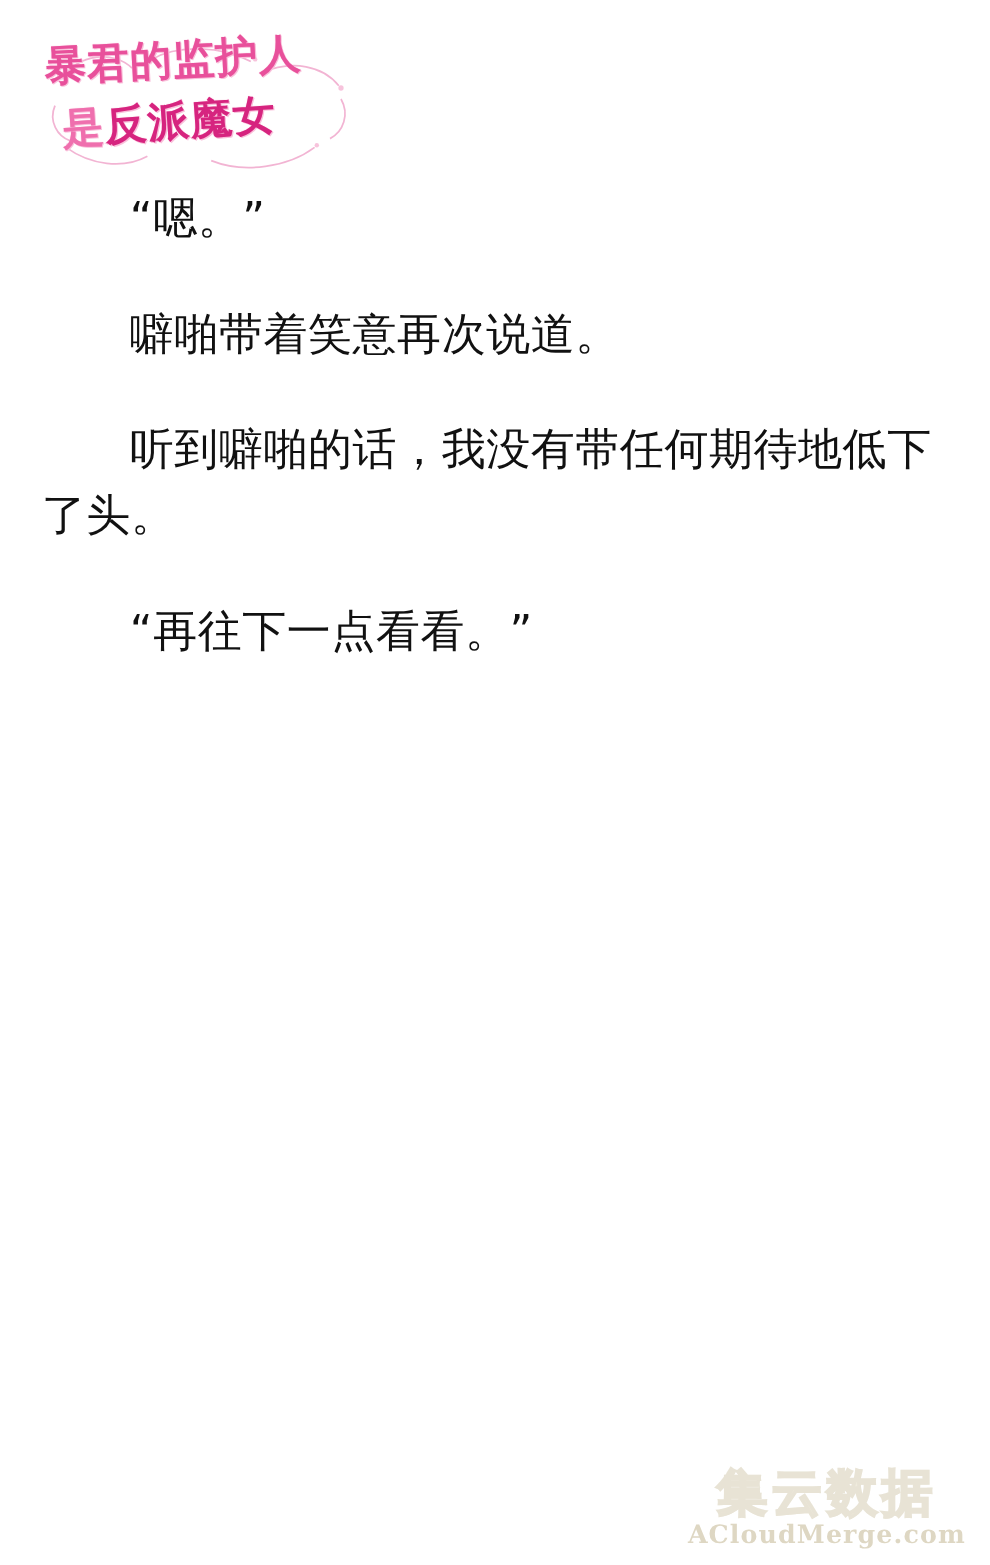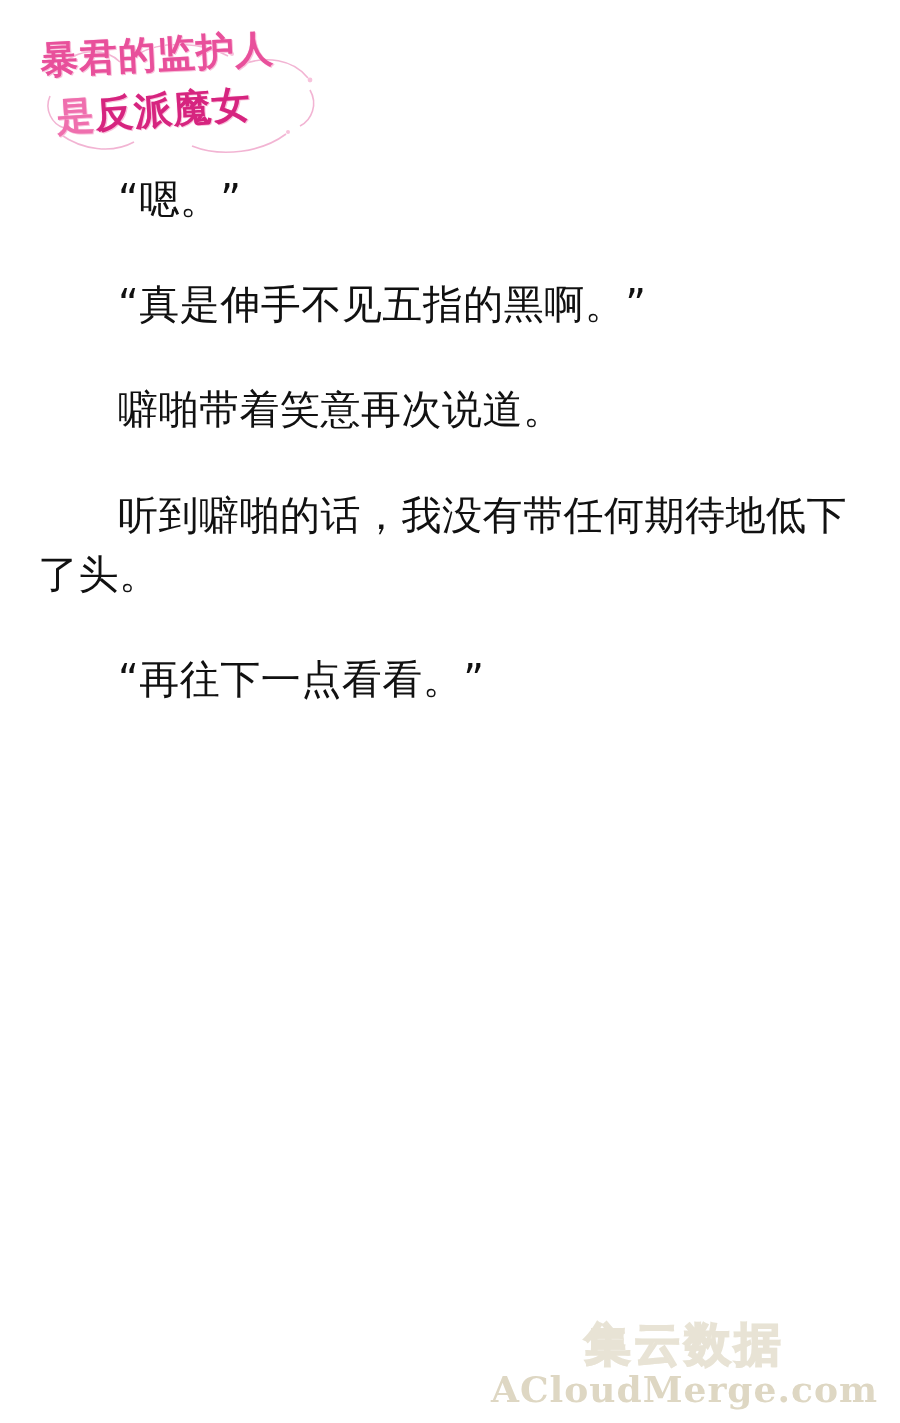--- a/index.html
+++ b/index.html
@@ -94,21 +94,21 @@
     letter-spacing: 4px;
     color: rgba(255,255,255,0.0);
     -webkit-text-stroke: 2px #e7e2d3;
     text-shadow: 0 1px 0 #efeadc;
     line-height: 1;
     opacity: 0.95;
   }
   .wm-sub {
     font-family: "DejaVu Serif", "Liberation Serif", serif;
     font-weight: bold;
-    font-size: 36px;
+    font-size: 23px;
     letter-spacing: 1px;
     color: #ded7c3;
     margin-top: 4px;
     line-height: 1;
   }
 </style>
 </head>
 <body>
 
 <div class="page">
@@ -132,21 +132,20 @@
         <circle cx="20" cy="94" r="2"></circle>
         <circle cx="246" cy="94" r="2"></circle>
       </g>
     </svg>
     <span class="logo-line logo-line-1">暴君的监护人</span>
     <span class="logo-line logo-line-2"><span class="alt">是</span><span>反派魔女</span></span>
   </div>
 
   <div class="content">
     <p class="para">“嗯。”</p>
-    <p class="para">“真是伸手不见五指的黑啊。”</p>
     <p class="para">噼啪带着笑意再次说道。</p>
     <p class="para">听到噼啪的话，我没有带任何期待地低下了头。</p>
     <p class="para">“再往下一点看看。”</p>
   </div>
 
   <div class="watermark">
     <div class="wm-main">集云数据</div>
     <div class="wm-sub">ACloudMerge.com</div>
   </div>
 

